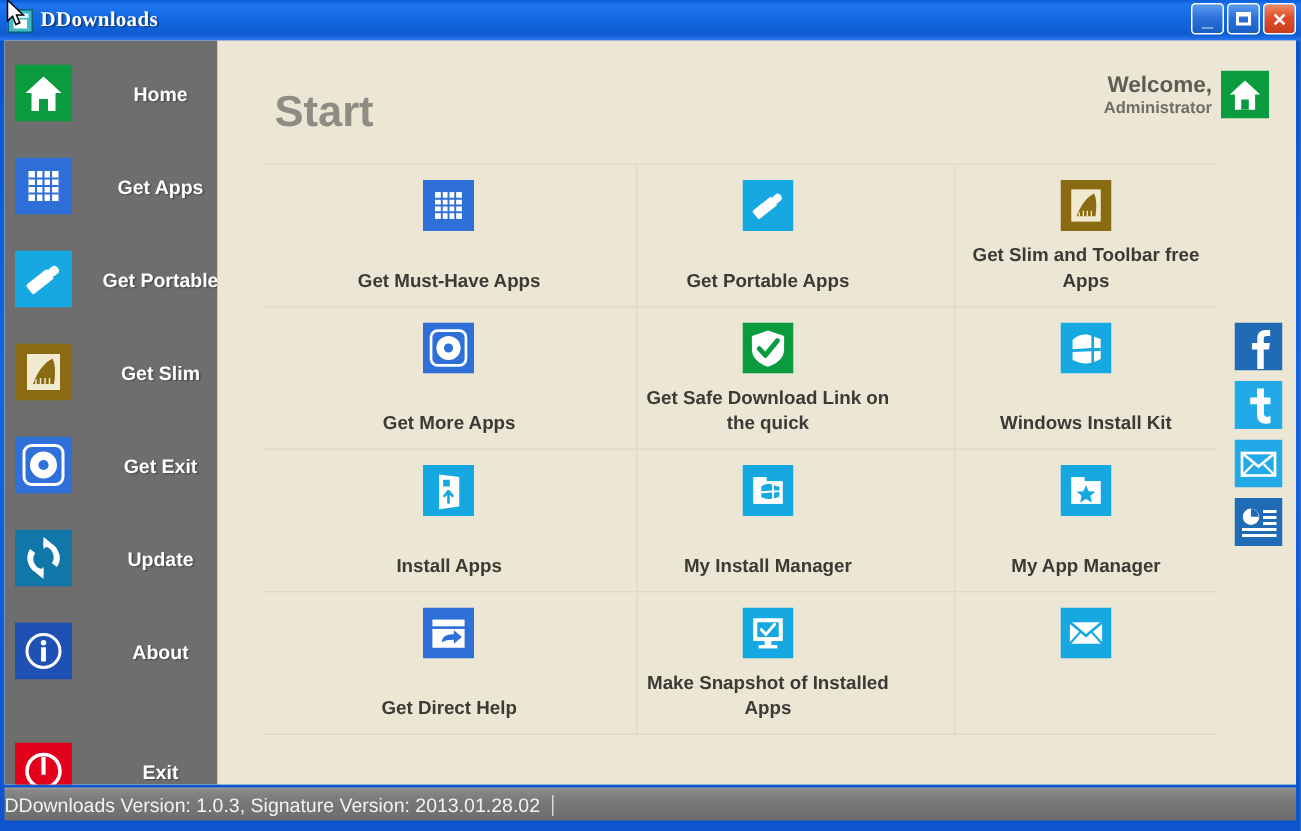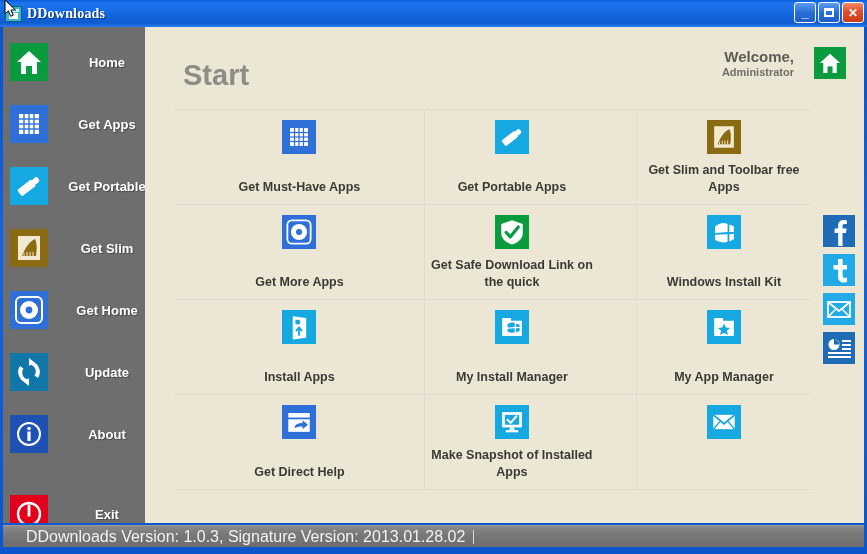--- a/index.html
+++ b/index.html
@@ -166,21 +166,21 @@
     font-weight: bold;
     color: #8d8d85;
     font-family: "Liberation Sans", sans-serif;
     letter-spacing: 0px;
   }
   #welcome-box {
     position: absolute;
     right: 18px; top: 20px;
     display: flex;
     align-items: center;
-    gap: 20px;
+    gap: 6px;
   }
   #welcome-text { text-align: right; }
   #welcome-line1 {
     font-size: 15px;
     font-weight: bold;
     color: #5d5d54;
     line-height: 17px;
   }
   #welcome-line2 {
     font-size: 11px;
@@ -246,22 +246,22 @@
     left: 3px; top: 525px;
     width: 861px; height: 22px;
     background: linear-gradient(to bottom, #8a8a8a 0%, #787878 40%, #6d6d6d 100%);
     border-top: 1px solid #9a9a9a;
     box-sizing: border-box;
     display: flex;
     align-items: center;
   }
   #status-text {
     color: #f2f2f2;
-    font-size: 16px;
-    padding-left: 23px;
+    font-size: 13px;
+    padding-left: 0;
     white-space: nowrap;
   }
   #status-sep {
     width: 1px; height: 14px;
     background: #d8d8d8;
     margin-left: 8px;
   }
 
   
   #cursor {
@@ -360,21 +360,21 @@
 
       <div class="nav-item" style="top:252px">
         <div class="nav-icon">
           <svg width="38" height="38" viewBox="0 0 38 38">
             <rect width="38" height="38" fill="#2f6fd8"></rect>
             <rect x="6" y="6" width="26" height="26" rx="5" fill="none" stroke="#ffffff" stroke-width="2"></rect>
             <circle cx="19" cy="19" r="9" fill="#ffffff"></circle>
             <circle cx="19" cy="19" r="3.4" fill="#2f6fd8"></circle>
           </svg>
         </div>
-        <div class="nav-label">Get Home</div>
+        <div class="nav-label">Get Exit</div>
       </div>
 
       <div class="nav-item" style="top:314px">
         <div class="nav-icon">
           <svg width="38" height="38" viewBox="0 0 38 38">
             <rect width="38" height="38" fill="#1176a8"></rect>
             <path d="M19 8 a11 11 0 0 1 9 17 l-3.5 -2.6 a7 7 0 0 0 -5.5 -11 Z" fill="#ffffff"></path>
             <path d="M19 30 a11 11 0 0 1 -9 -17 l3.5 2.6 a7 7 0 0 0 5.5 11 Z" fill="#ffffff"></path>
             <path d="M19 5 l5 4 -5 4 Z" fill="#ffffff"></path>
             <path d="M19 33 l-5 -4 5 -4 Z" fill="#ffffff"></path>

